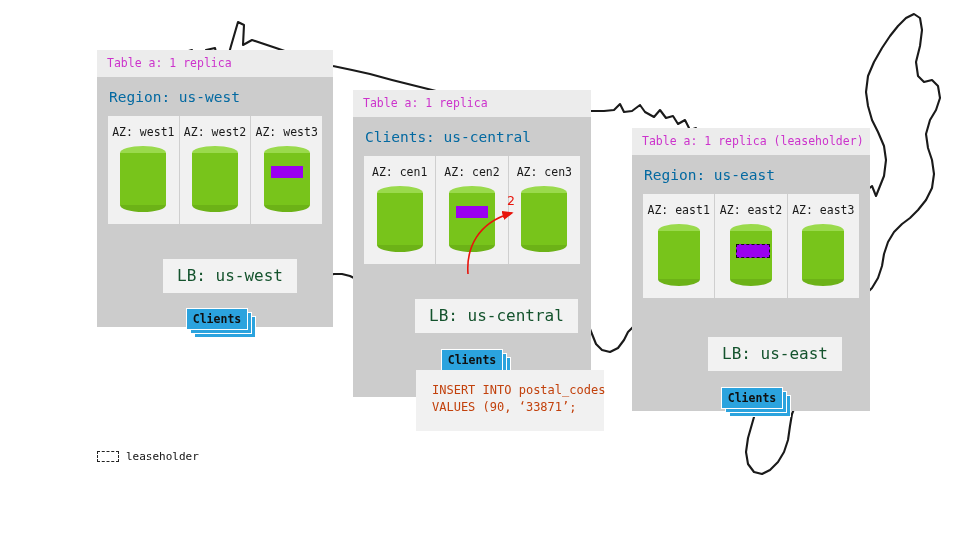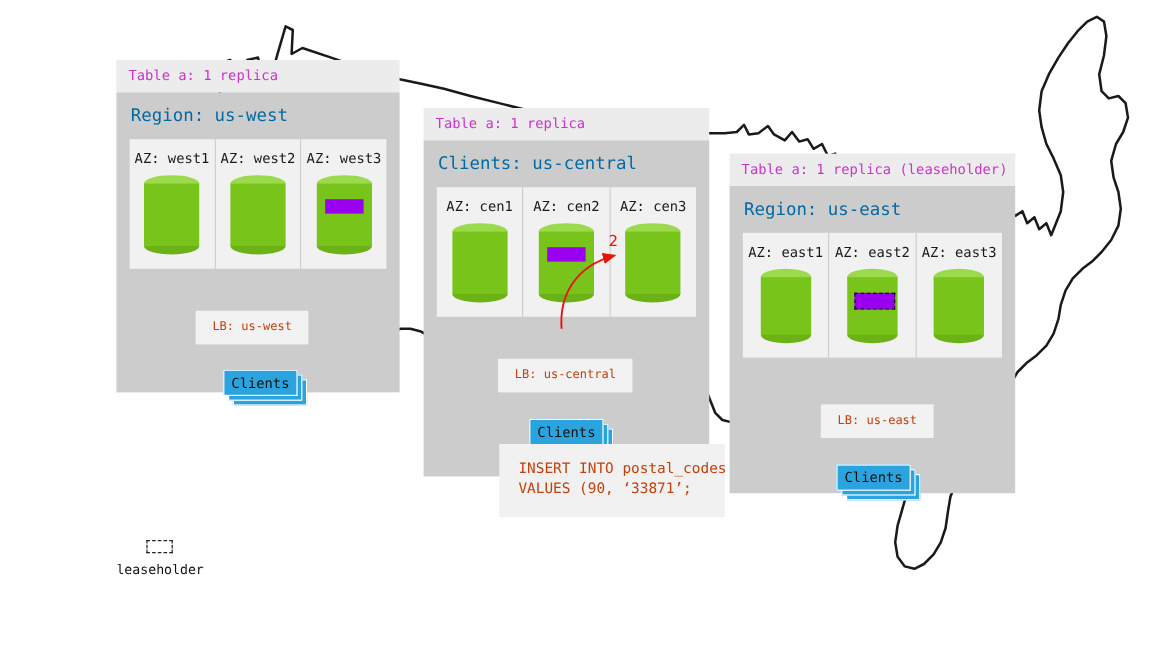--- a/index.html
+++ b/index.html
@@ -95,32 +95,32 @@
   .range.lease{
     border:1.6px dashed #111111;
     box-sizing:border-box;
     left:6px;width:34px;height:14px;
   }
 
   
   .lb-box{
     position:absolute;
     background:#f2f2f2;
-    color:#c2410c;
-    font-size:10px;
+    color:#14532d;
+    font-size:16px;
     white-space:nowrap;
     padding:9px 14px;
     line-height:1;
     z-index:5;
   }
 
   
   .clients{
     position:absolute;
-    width:50px;height:22px;
+    width:50px;height:22px;font-weight:bold;
   }
   .clients .layer{
     position:absolute;
     width:62px;height:22px;
     background:#2ba3de;
     border:1px solid #ffffff;
     box-sizing:border-box;
   }
   .clients .l3{left:8px;top:8px;}
   .clients .l2{left:4px;top:4px;}
@@ -139,21 +139,21 @@
     padding:12px 14px 14px 16px;
     font-size:12px;
     color:#c2410c;
     line-height:1.45;
     white-space:pre;
   }
 
   
   .legend{
     position:absolute;
-    display:flex;align-items:center;gap:7px;flex-direction:column;
+    display:flex;align-items:center;gap:7px;
   }
   .legend .swatch{
     width:22px;height:11px;
     border:1.5px dashed #222;
     box-sizing:border-box;
     background:#ffffff;
   }
   .legend .text{
     font-size:11px;color:#111;
     font-family:"DejaVu Sans Mono","Liberation Mono",monospace;
@@ -295,21 +295,21 @@
         <div class="layer l2"></div>
         <div class="layer l1"></div>
         <div class="label">Clients</div>
       </div>
     </div>
   </div>
 
   <div class="sql-box" style="left:416px;top:370px;width:158px;">INSERT INTO postal_codes
 VALUES (90, ‘33871’;</div>
 
-  <div class="region-panel" style="left:608px;top:128px;width:238px;">
+  <div class="region-panel" style="left:632px;top:128px;width:238px;">
     <div class="panel-title">Table a: 1 replica (leaseholder)</div>
     <div class="panel-body" style="height:256px;position:relative;">
       <div class="region-label">Region: us-east</div>
 
       <div class="az-row">
         <div class="az-cell">
           <span class="az-label">AZ: east1</span>
           <div class="cyl sm">
             <div class="top"></div>
             <div class="bot"></div>

